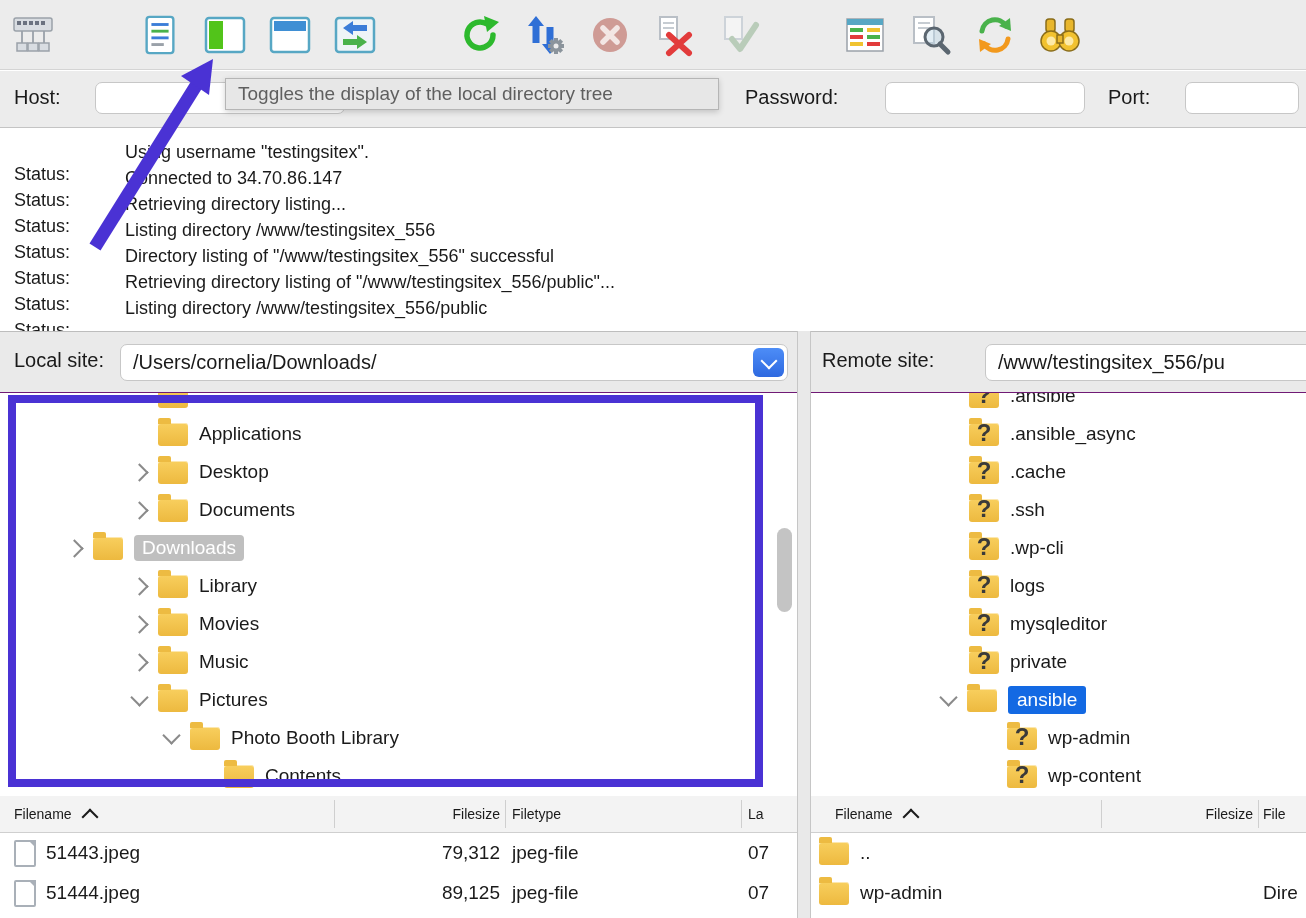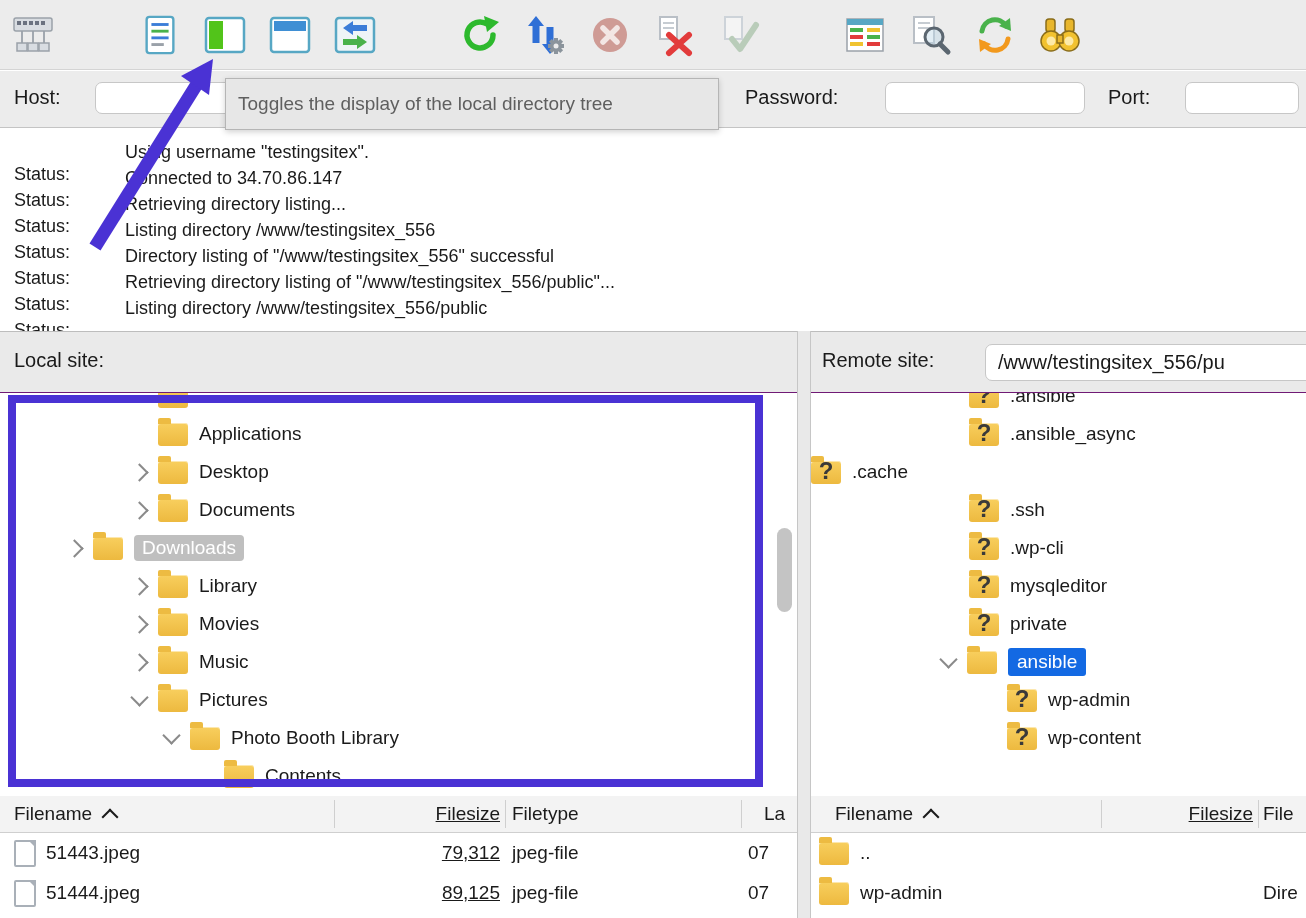--- a/index.html
+++ b/index.html
@@ -15,21 +15,21 @@
   .g2{margin-left:62px;} .g3{margin-left:60px;} .g4{margin-left:60px;}
 
   
   .quickbar{position:absolute;top:71px;left:0;width:100%;height:57px;background:#ececec;
             border-bottom:1px solid #c4c4c4;box-sizing:border-box;}
   .qlabel{position:absolute;font-size:20px;top:15px;}
   .qinput{position:absolute;top:11px;height:32px;background:#fff;border:1px solid #c7c7c7;
           border-radius:7px;font-size:18px;padding:0 8px;box-sizing:border-box;outline:none;}
 
   
-  .tooltip{position:absolute;left:225px;top:78px;width:494px;height:52px;background:#e7e7e7;
+  .tooltip{position:absolute;left:225px;top:78px;width:494px;height:32px;background:#e7e7e7;
            border:1px solid #b5b5b5;box-shadow:0 2px 6px rgba(0,0,0,.18);color:#5f5f5f;
            font-size:19px;display:flex;align-items:center;padding-left:12px;
            box-sizing:border-box;z-index:30;}
 
   
   .statuslog{position:absolute;top:129px;left:0;width:100%;height:202px;background:#fff;
              padding-top:10px;box-sizing:border-box;font-size:18px;}
   .srow{display:flex;height:26px;align-items:center;}
   .slabel{width:125px;padding-left:14px;box-sizing:border-box;flex:none;margin-top:44px;}
 
@@ -63,33 +63,33 @@
                   background:#edbb42;border-radius:2px 2px 0 0;}
   .folder.q::after{content:"?";position:absolute;inset:-3px 0 0 0;display:flex;align-items:center;
                    justify-content:center;font-weight:bold;font-size:24px;color:#3a3a3a;}
   .tlabel{white-space:nowrap;}
   .sel-gray{background:#bfbfbf;color:#fff;border-radius:4px;padding:2px 8px;}
   .sel-blue{background:#1369e3;color:#fff;border-radius:3px;padding:3px 9px;}
   .vthumb{position:absolute;right:5px;top:135px;width:15px;height:84px;background:#c4c4c4;border-radius:8px;}
 
   
   .flhead{position:absolute;top:796px;height:37px;background:#f3f3f3;border-bottom:1px solid #cfcfcf;
-          box-sizing:border-box;font-size:19px;}
+          box-sizing:border-box;font-size:14px;}
   .flbody{position:absolute;top:833px;height:85px;background:#fff;}
   .fh-l{left:0;width:797px;} .fh-r{left:811px;width:495px;}
   .cell{position:absolute;top:0;height:100%;display:flex;align-items:center;white-space:nowrap;}
   .csep{position:absolute;top:4px;bottom:4px;width:1px;background:#cfcfcf;}
   .sortup{width:10px;height:10px;border-right:2.5px solid #1a1a1a;border-bottom:2.5px solid #1a1a1a;
           transform:rotate(-135deg);display:inline-block;margin-left:12px;margin-top:5px;}
   .flrow{position:relative;height:40px;font-size:19px;}
   .doc{width:22px;height:27px;background:#fff;border:2px solid #a9b0b8;border-radius:2px;
        box-sizing:border-box;position:relative;}
   .doc::after{content:"";position:absolute;right:-2px;top:-2px;border-style:solid;
               border-width:0 8px 8px 0;border-color:transparent #a9b0b8 transparent transparent;}
-  .rt{text-align:left;justify-content:flex-end;text-decoration:underline;}
+  .rt{text-align:left;justify-content:flex-end;}
 
   
   .annot-box{position:absolute;left:8px;top:395px;width:755px;height:392px;
              border:8px solid #4a32d4;box-sizing:border-box;z-index:25;pointer-events:none;}
   .arrow-svg{position:absolute;inset:0;width:1306px;height:918px;pointer-events:none;z-index:35;}
 </style>
 </head>
 <body>
 
 <div id="app">
@@ -263,20 +263,26 @@
         <span>Retrieving directory listing of "/www/testingsitex_556/public"...</span>
       </div>
     <div class="srow">
         <span class="slabel">Status:</span>
         <span>Listing directory /www/testingsitex_556/public</span>
       </div>
   </div>
 
   <div class="pheader">
     <span class="plabel" style="left:14px">Local site:</span>
+    <div class="combo" style="left:120px;width:668px">
+      <span class="combo-text">/Users/cornelia/Downloads/</span>
+      <span class="combo-btn">
+          <span class="wchev"></span>
+        </span>
+    </div>
     <span class="plabel" style="left:822px">Remote site:</span>
     <div class="combo" style="left:985px;width:340px">
       <span class="combo-text">/www/testingsitex_556/pu</span>
     </div>
   </div>
 
   <div class="treeL">
     <div class="treebody">
       <div class="trow" style="padding-left:158px">
           <span class="folder"></span>
@@ -354,31 +360,35 @@
   <div class="treeR">
     <div class="treebody">
       <div class="trow" style="padding-left:158px">
           <span class="folder q"></span>
           <span class="tlabel">.ansible</span>
         </div>
       <div class="trow" style="padding-left:158px">
           <span class="folder q"></span>
           <span class="tlabel">.ansible_async</span>
         </div>
-      <div class="trow" style="">
+      <div class="trow" style="padding-left:158px">
           <span class="folder q"></span>
           <span class="tlabel">.cache</span>
         </div>
       <div class="trow" style="padding-left:158px">
           <span class="folder q"></span>
           <span class="tlabel">.ssh</span>
         </div>
       <div class="trow" style="padding-left:158px">
           <span class="folder q"></span>
           <span class="tlabel">.wp-cli</span>
+        </div>
+      <div class="trow" style="padding-left:158px">
+          <span class="folder q"></span>
+          <span class="tlabel">logs</span>
         </div>
       <div class="trow" style="padding-left:158px">
           <span class="folder q"></span>
           <span class="tlabel">mysqleditor</span>
         </div>
       <div class="trow" style="padding-left:158px">
           <span class="folder q"></span>
           <span class="tlabel">private</span>
         </div>
       <div class="trow" style="padding-left:118px">
@@ -403,21 +413,21 @@
     <span class="cell" style="left:14px">
         <span>Filename</span>
         <span class="sortup"></span>
       </span>
     <span class="cell rt" style="left:340px;width:160px">
         <span>Filesize</span>
       </span>
     <span class="cell" style="left:512px">
         <span>Filetype</span>
       </span>
-    <span class="cell" style="left:764px">
+    <span class="cell" style="left:748px">
         <span>La</span>
       </span>
     <span class="csep" style="left:334px"></span>
     <span class="csep" style="left:505px"></span>
     <span class="csep" style="left:741px"></span>
   </div>
   <div class="flbody fh-l">
     <div class="flrow">
       <span class="cell" style="left:14px">
           <span class="doc"></span>

